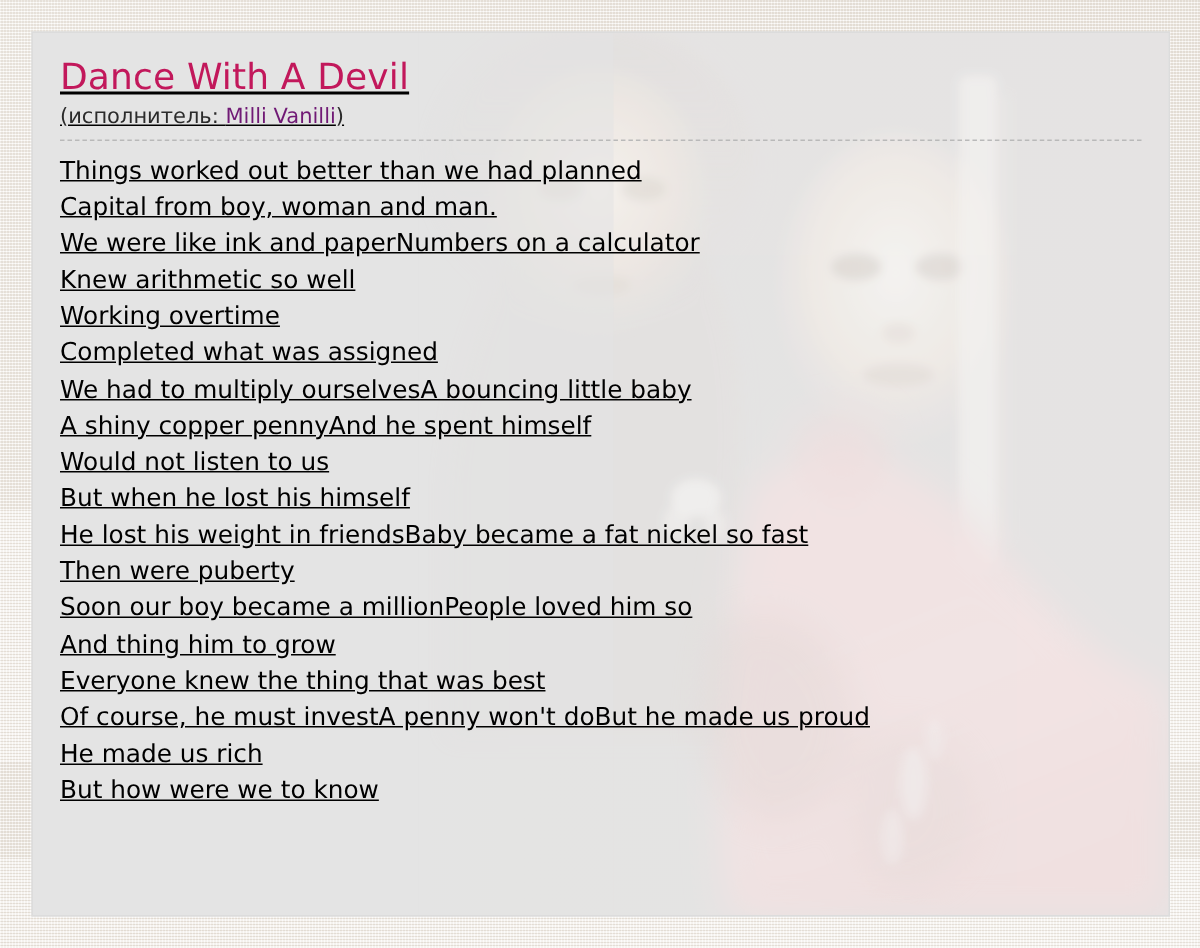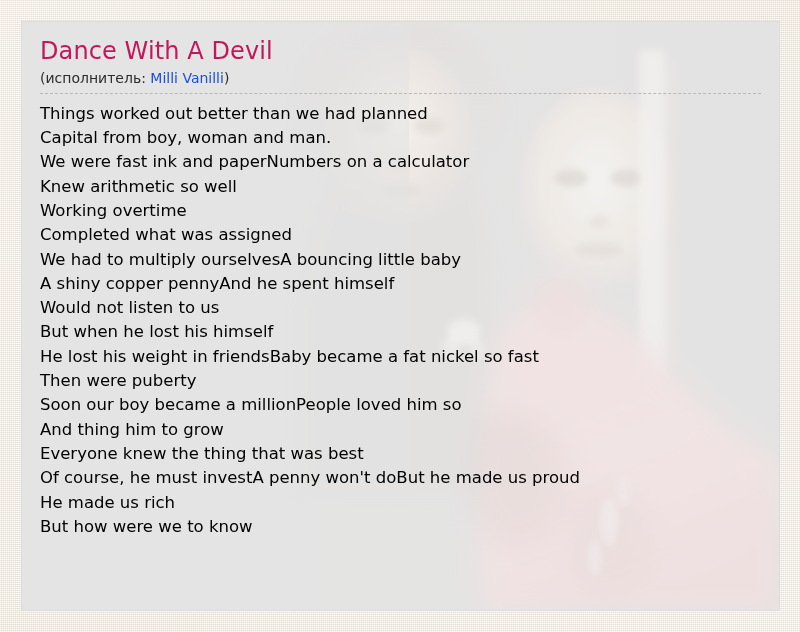--- a/index.html
+++ b/index.html
@@ -48,20 +48,21 @@
     height: 590px;
     pointer-events: none;
     opacity: 0.92;
   }
   .card-photo svg { display: block; width: 100%; height: 100%; }
 
   .card-inner {
     position: relative;
     z-index: 3;
     padding: 16px 18px 0 18px;
+    text-decoration: underline;
   }
 
   
   .song-header {
     border-bottom: 1px dashed #b9b9b9;
     padding-bottom: 6px;
     margin-bottom: 8px;
   }
   .song-title {
     margin: 0;
@@ -71,21 +72,21 @@
     color: #c2185b;
     letter-spacing: 0.1px;
   }
   .song-subtitle {
     margin: 3px 0 0 0;
     font-size: 14px;
     color: #2b2b2b;
     line-height: 1.3;
   }
   .artist-link {
-    color: #1d4ed8;
+    color: #701a75;
     text-decoration: none;
   }
 
   
   .lyrics {
     margin: 0;
     padding: 0;
     list-style: none;
     font-size: 16.5px;
     line-height: 24.3px;
@@ -199,21 +200,21 @@
       <div class="song-header">
         <h1 class="song-title">Dance With A Devil</h1>
         <p class="song-subtitle">
           <span>(исполнитель: </span><a class="artist-link" href="#">Milli Vanilli</a><span>)</span>
         </p>
       </div>
 
       <ul class="lyrics">
         <li>Things worked out better than we had planned</li>
         <li>Capital from boy, woman and man.</li>
-        <li>We were fast ink and paperNumbers on a calculator</li>
+        <li>We were like ink and paperNumbers on a calculator</li>
         <li>Knew arithmetic so well</li>
         <li>Working overtime</li>
         <li>Completed what was assigned</li>
         <li>We had to multiply ourselvesA bouncing little baby</li>
         <li>A shiny copper pennyAnd he spent himself</li>
         <li>Would not listen to us</li>
         <li>But when he lost his himself</li>
         <li>He lost his weight in friendsBaby became a fat nickel so fast</li>
         <li>Then were puberty</li>
         <li>Soon our boy became a millionPeople loved him so</li>

